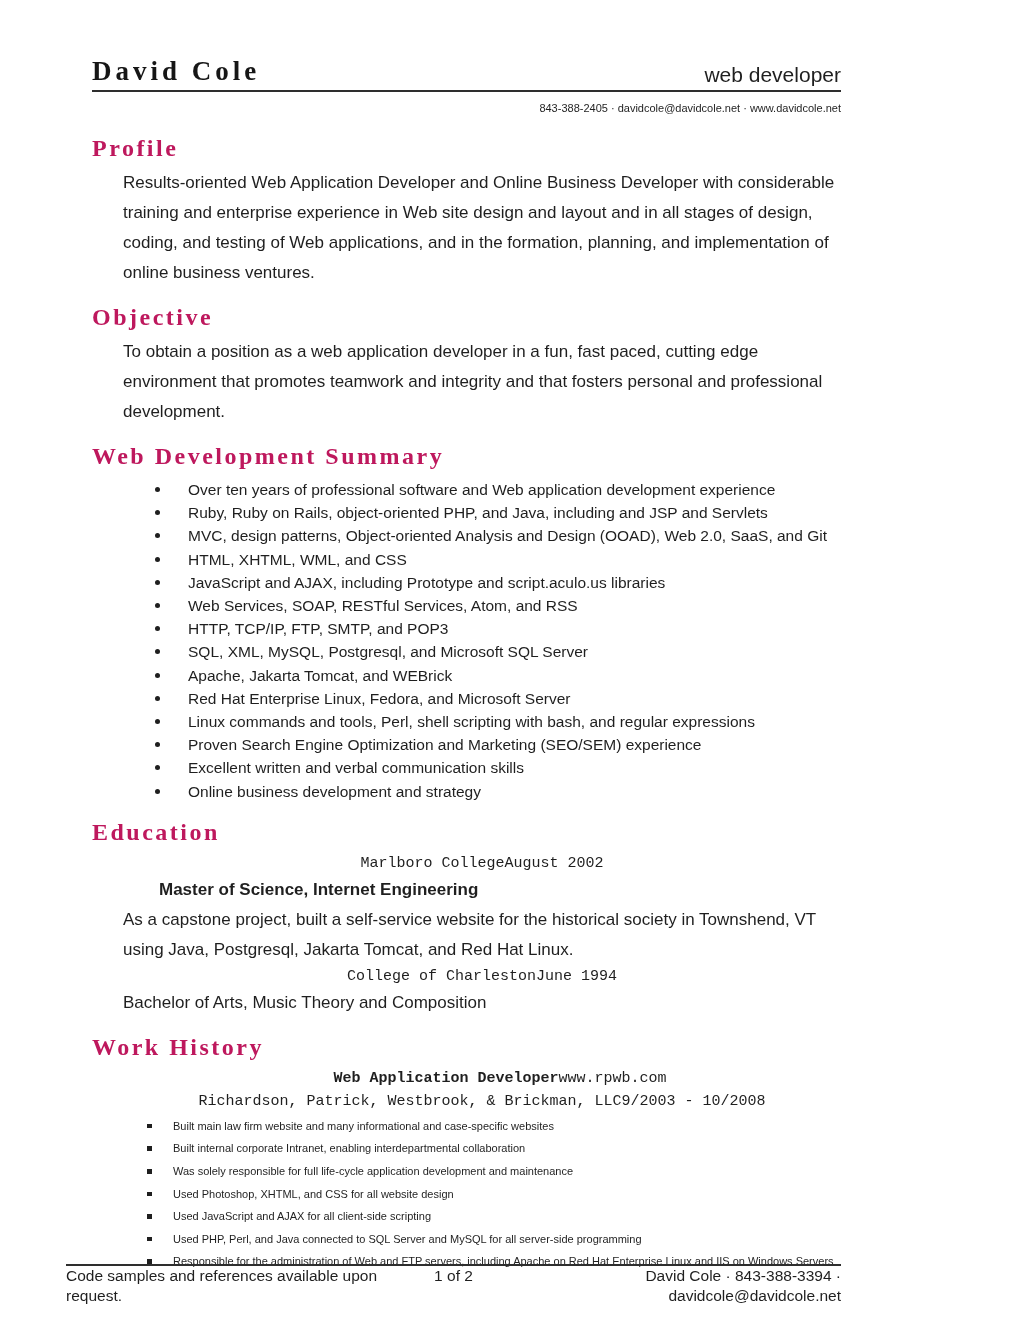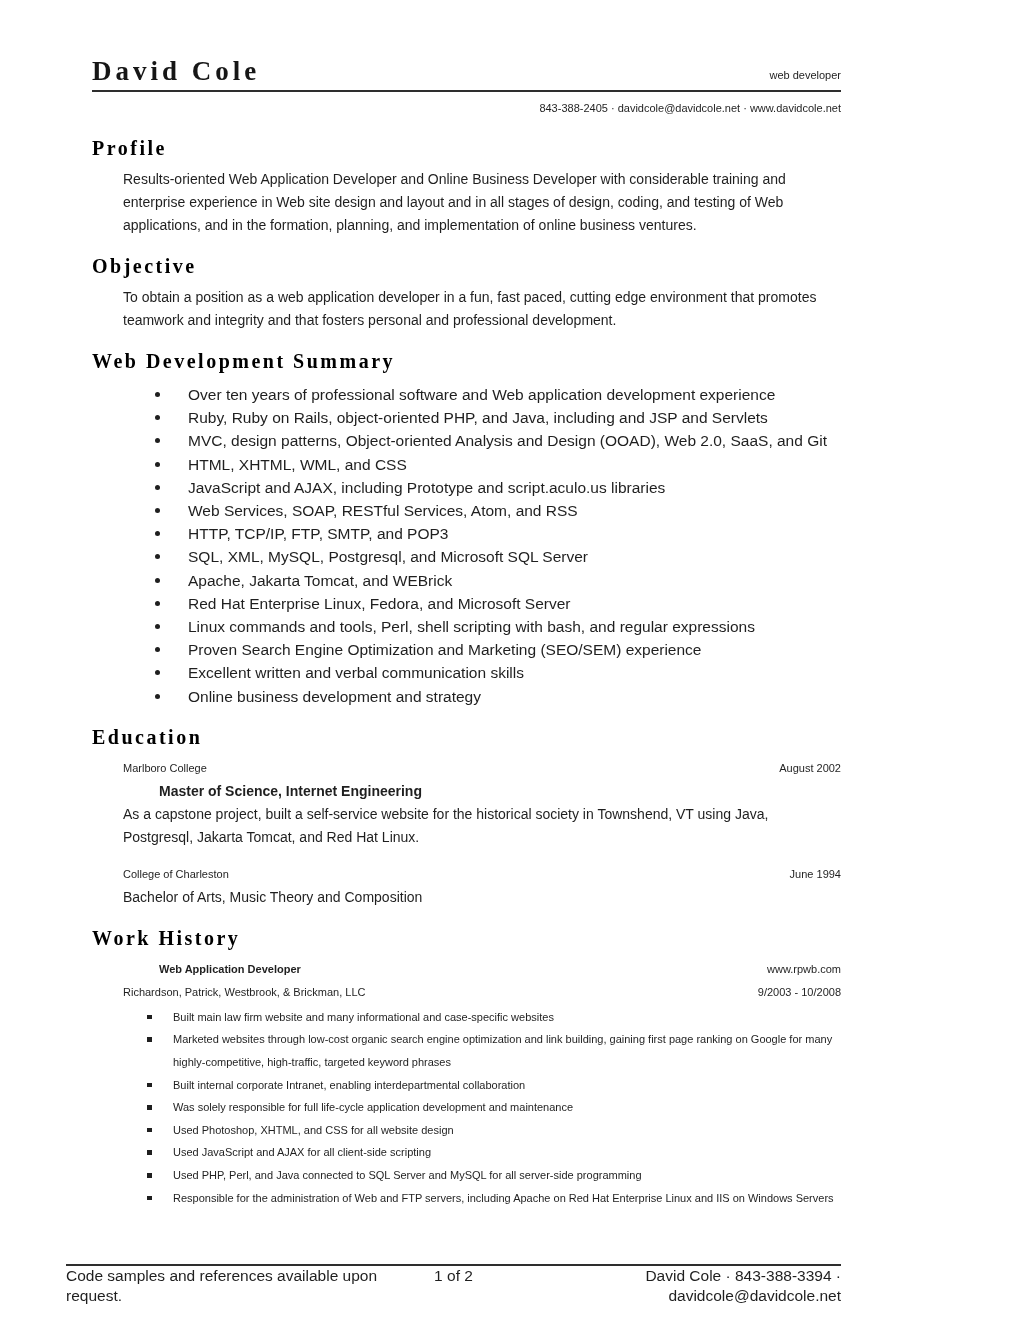--- a/index.html
+++ b/index.html
@@ -26,47 +26,47 @@
   }
   .name {
     font-family: "Liberation Serif", "DejaVu Serif", serif;
     font-weight: bold;
     font-size: 27px;
     letter-spacing: 4px;
     line-height: 30px;
     color: #161616;
   }
   .role {
-    font-size: 11px;
+    font-size: 21px;
     line-height: 22px;
   }
   .header-rule {
     border: none;
     border-top: 2px solid #2e2e2e;
     margin-top: 4px;
   }
   .contact-line {
     text-align: right;
     font-size: 11px;
     line-height: 21px;
     margin-top: 6px;
   }
   
   h2.section-title {
     font-family: "Liberation Serif", "DejaVu Serif", serif;
     font-weight: bold;
-    font-size: 20px;
+    font-size: 24px;
     letter-spacing: 2.5px;
     line-height: 24px;
     margin: 17px 0 8px 0;
-    color: #000000;
+    color: #be185d;
   }
   .body-text {
-    font-size: 14px;
-    line-height: 23px;
+    font-size: 17px;
+    line-height: 30px;
   }
   .indent { margin-left: 31px; }
   
   ul.summary-list {
     list-style: none;
     margin: 10px 0 0 63px;
   }
   ul.summary-list li {
     position: relative;
     padding-left: 33px;
@@ -76,26 +76,27 @@
   ul.summary-list li::before {
     content: "";
     position: absolute;
     left: 0; top: 9px;
     width: 5px; height: 5px;
     border-radius: 50%;
     background: #1f1f1f;
   }
   
   .edu-entry { margin-top: 0; }
-  .edu-entry + .edu-entry { margin-top: 14px; }
+  .edu-entry + .edu-entry { }
   .entry-row {
     display: flex;
-    justify-content: space-between;
-    font-size: 11px;
+    justify-content: center;
+    font-size: 15px;
     line-height: 23px;
+    font-family: Liberation Mono, monospace;
   }
   .bold { font-weight: bold; margin-left: 36px; }
   
   ul.work-list {
     list-style: none;
     margin: 2px 0 0 54px;
   }
   ul.work-list li {
     position: relative;
     padding-left: 27px;
@@ -186,21 +187,20 @@
       <span class="bold">Web Application Developer</span>
       <span>www.rpwb.com</span>
     </div>
     <div class="entry-row">
       <span>Richardson, Patrick, Westbrook, &amp; Brickman, LLC</span>
       <span>9/2003 - 10/2008</span>
     </div>
   </div>
   <ul class="work-list">
     <li>Built main law firm website and many informational and case-specific websites</li>
-    <li>Marketed websites through low-cost organic search engine optimization and link building, gaining first page ranking on Google for many highly-competitive, high-traffic, targeted keyword phrases</li>
     <li>Built internal corporate Intranet, enabling interdepartmental collaboration</li>
     <li>Was solely responsible for full life-cycle application development and maintenance</li>
     <li>Used Photoshop, XHTML, and CSS for all website design</li>
     <li>Used JavaScript and AJAX for all client-side scripting</li>
     <li>Used PHP, Perl, and Java connected to SQL Server and MySQL for all server-side programming</li>
     <li>Responsible for the administration of Web and FTP servers, including Apache on Red Hat Enterprise Linux and IIS on Windows Servers</li>
   </ul>
 
   <div class="footer">
     <span>Code samples and references available upon request.</span>

